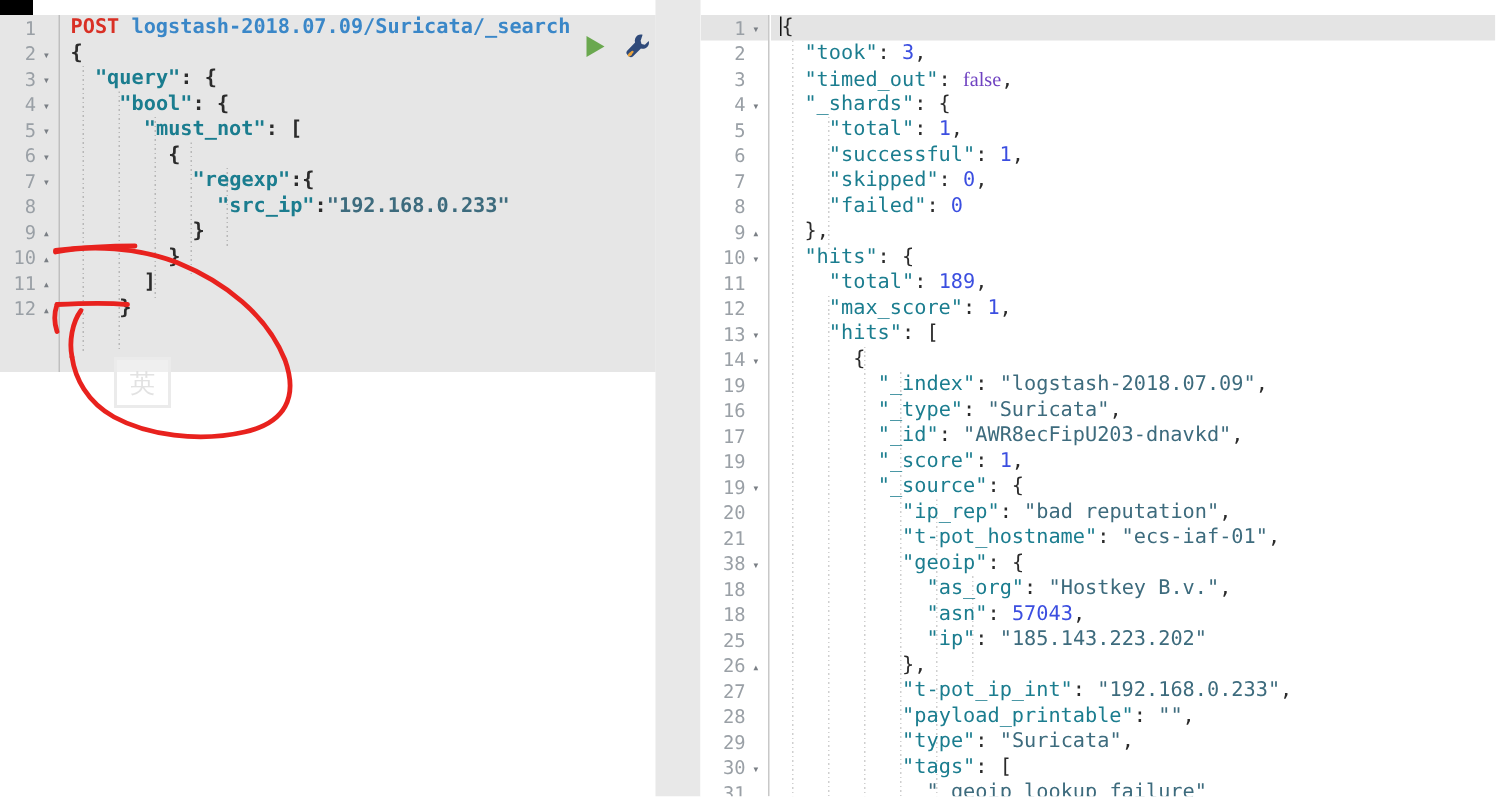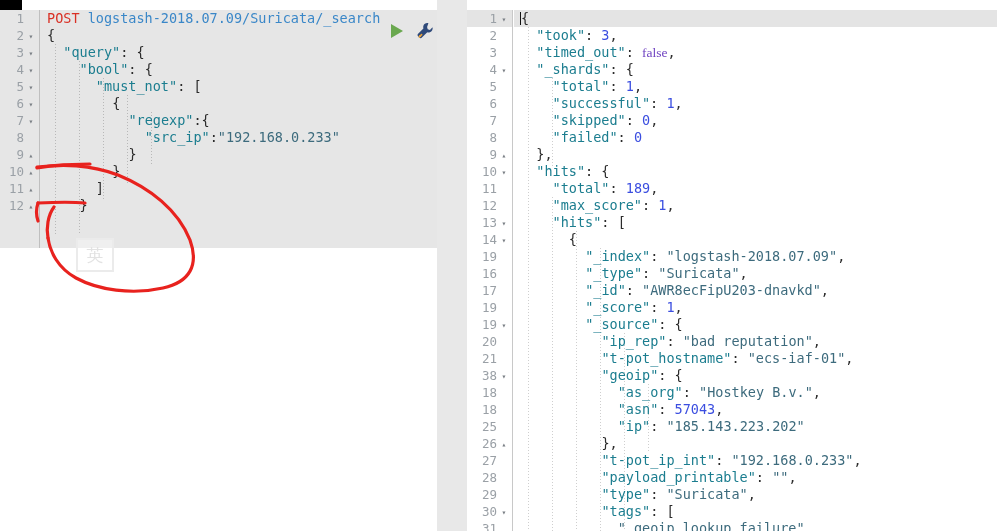--- a/index.html
+++ b/index.html
@@ -26,20 +26,21 @@
   }
   #left-gutter{
     position:absolute;left:0;top:0;width:40px;height:238px;
     background:#e6e6e6;
     border-right:1px solid #bfbfbf;
     box-sizing:border-box;
   }
   #left-code{
     position:absolute;left:41px;top:0;right:0;height:238px;
     background:#e6e6e6;
+    font-weight:bold;
   }
   .ln{
     height:17px;line-height:17px;font-size:12.5px;color:#9aa0a6;
     text-align:right;padding-right:3px;box-sizing:border-box;
     position:relative;white-space:nowrap;
   }
   .ln .num{padding-right:2px;}
   .fold{
     display:inline-block;width:10px;text-align:center;color:#7a7f85;font-size:8px;
     vertical-align:middle;

